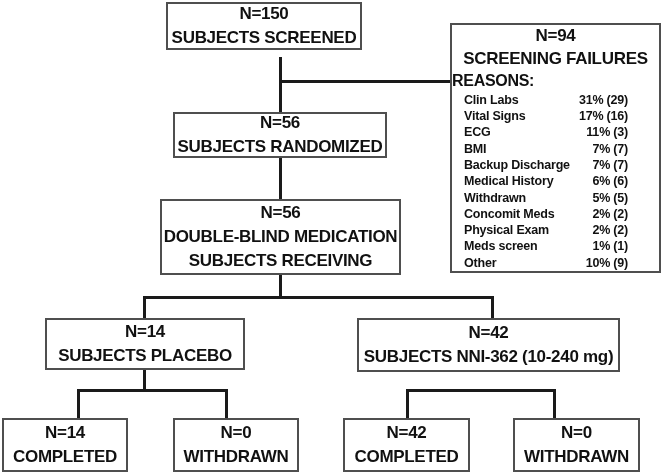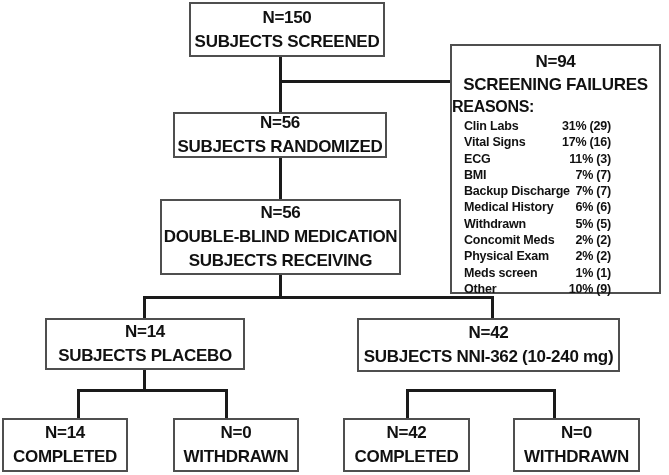--- a/index.html
+++ b/index.html
@@ -32,44 +32,44 @@
   }
   .box .bline {
     font-size: 17px;
     line-height: 24px;
   }
   .line {
     position: absolute;
     background: var(--line, #1a1a1a);
   }
   
-  #box-screened    { left: 189px; top: 2px;   width: 196px; height: 55px; }
-  #box-failures    { left: 450px; top: 44px;  width: 211px; height: 250px;
-                     justify-content: space-between; }
+  #box-screened    { left: 166px; top: 2px;   width: 196px; height: 48px; }
+  #box-failures    { left: 450px; top: 23px;  width: 211px; height: 250px;
+                     justify-content: flex-end; }
   #box-randomized  { left: 173px; top: 112px; width: 214px; height: 46px; }
   #box-receiving   { left: 160px; top: 199px; width: 241px; height: 76px; }
   #box-placebo     { left: 45px;  top: 318px; width: 200px; height: 52px; }
   #box-nni         { left: 357px; top: 318px; width: 263px; height: 54px; }
   #box-pc          { left: 2px;   top: 418px; width: 126px; height: 54px; }
   #box-pw          { left: 173px; top: 418px; width: 126px; height: 54px; }
   #box-ac          { left: 343px; top: 418px; width: 127px; height: 54px; }
   #box-aw          { left: 513px; top: 418px; width: 127px; height: 54px; }
   
   #box-failures .bline { line-height: 23px; }
   #box-failures .fail-n { margin-top: 4px; }
   .reasons-heading {
     align-self: flex-start;
     font-size: 16px;
     line-height: 21px;
     padding-left: 0;
     letter-spacing: -0.3px;
   }
   .reasons-list {
     align-self: stretch;
-    padding: 1px 48px 0 12px;
+    padding: 1px 31px 0 12px;
   }
   .reason-row {
     display: flex;
     justify-content: space-between;
     font-size: 12.5px;
     line-height: 16.3px;
     letter-spacing: -0.2px;
   }
   .reason-value { text-align: right; }
   

